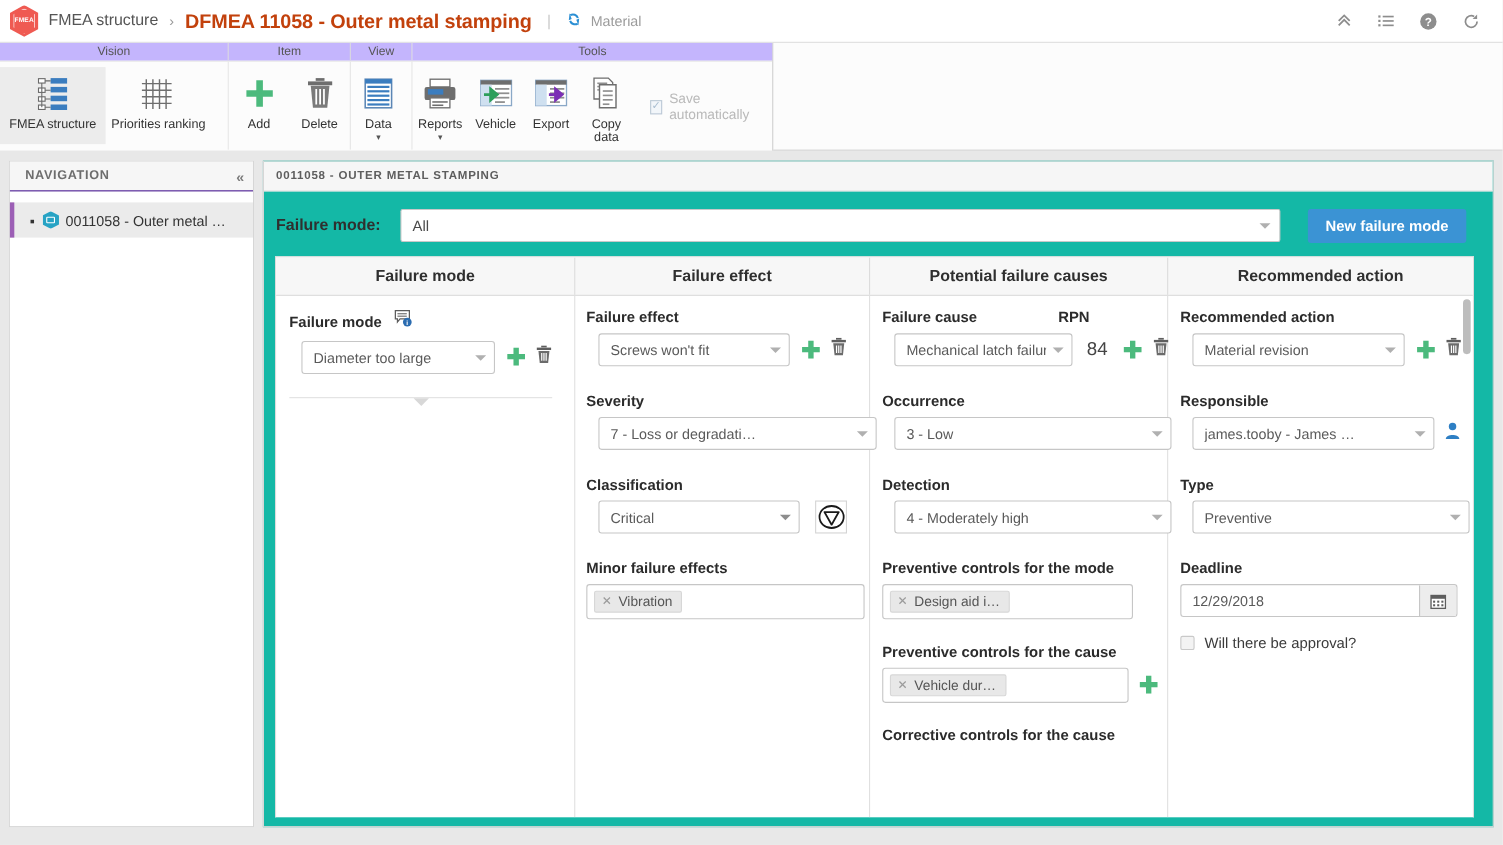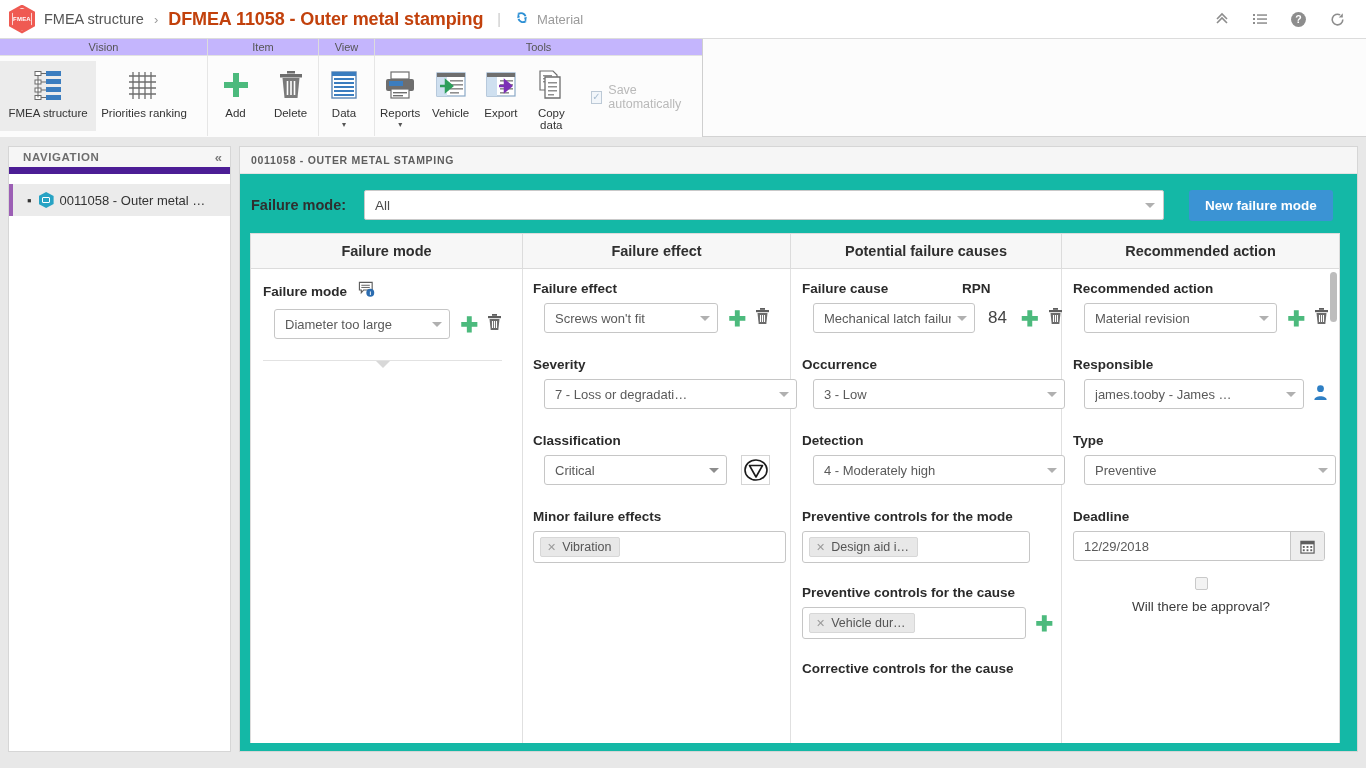--- a/index.html
+++ b/index.html
@@ -71,21 +71,21 @@
     font-size: 10px; color: #a8bdd0; line-height: 1;
   }
   .save-auto .lbl { font-size: 12.5px; color: #b9b9b9; }
 
   
   .nav {
     position: absolute; left: 8px; top: 146px; width: 223px; height: 606px;
     background: #fff; border: 1px solid #d6d6d6;
   }
   .nav-hdr {
-    height: 27px; background: #f6f6f6; border-bottom: 7px solid #4c1d95;
+    height: 27px; background: #f6f6f6; border-bottom: 1px solid #4c1d95;
     display: flex; align-items: center; padding: 0 8px 0 14px;
   }
   .nav-hdr-title { font-size: 11.5px; color: #6d6d6d; font-weight: bold; letter-spacing: .6px; }
   .nav-collapse { margin-left: auto; color: #7b7b7b; font-size: 13px; cursor: pointer; font-weight: bold; }
   .nav-item {
     position: relative; height: 32px; background: #ebebeb; display: flex; align-items: center;
     margin-top: 10px; padding-left: 18px; cursor: pointer;
   }
   .nav-item::before { content: ""; position: absolute; left: 0; top: 0; bottom: 0; width: 4px; background: #9c5fb5; }
   .nav-bullet { font-size: 13px; color: #333; margin-right: 7px; line-height: 1; }
@@ -171,21 +171,21 @@
 
   .warn-ico { width: 32px; height: 30px; border: 1px solid #d4d4d4; background:#fff; display:flex; align-items:center; justify-content:center; cursor:pointer; }
 
   .rpn-lbl { font-size: 13.5px; font-weight: bold; color: #2b2b2b; }
   .rpn-val { font-size: 17px; color: #444; }
 
   .datebox { display: flex; height: 30px; border: 1px solid #c6c6c6; border-radius: 3px; overflow: hidden; background:#fff; }
   .datebox .dv { flex: 1; display: flex; align-items: center; padding-left: 10px; font-size: 13px; color: #5a5a5a; }
   .datebox .dbtn { width: 34px; background: #ededed; border-left: 1px solid #c6c6c6; display: flex; align-items: center; justify-content: center; cursor: pointer; }
 
-  .chk-row { display: flex; align-items: center; gap: 9px; margin-top: 16px; cursor: pointer; flex-direction: column; }
+  .chk-row { display: flex; align-items: center; gap: 9px; margin-top: 16px; cursor: pointer; }
   .chk-row .cb { width: 13px; height: 13px; border: 1px solid #c9c9c9; background: #f3f3f3; border-radius: 2px; }
   .chk-row .lbl { font-size: 13.5px; color: #3b3b3b; }
 
   .person-ico { margin-left: 8px; cursor: pointer; }
 
   .vscroll { position: absolute; right: 2px; top: 36px; width: 7px; height: 470px; }
   .vthumb { position: absolute; left: 0; top: 2px; width: 7px; height: 50px; background: #bdbdbd; border-radius: 4px; }
 </style>
 </head>
 <body>

